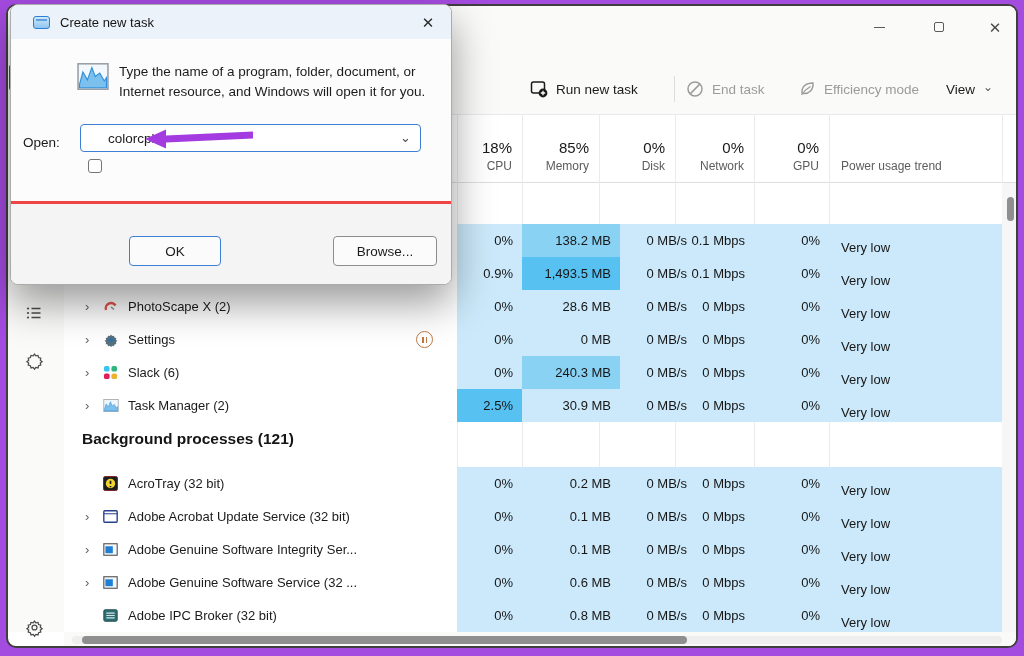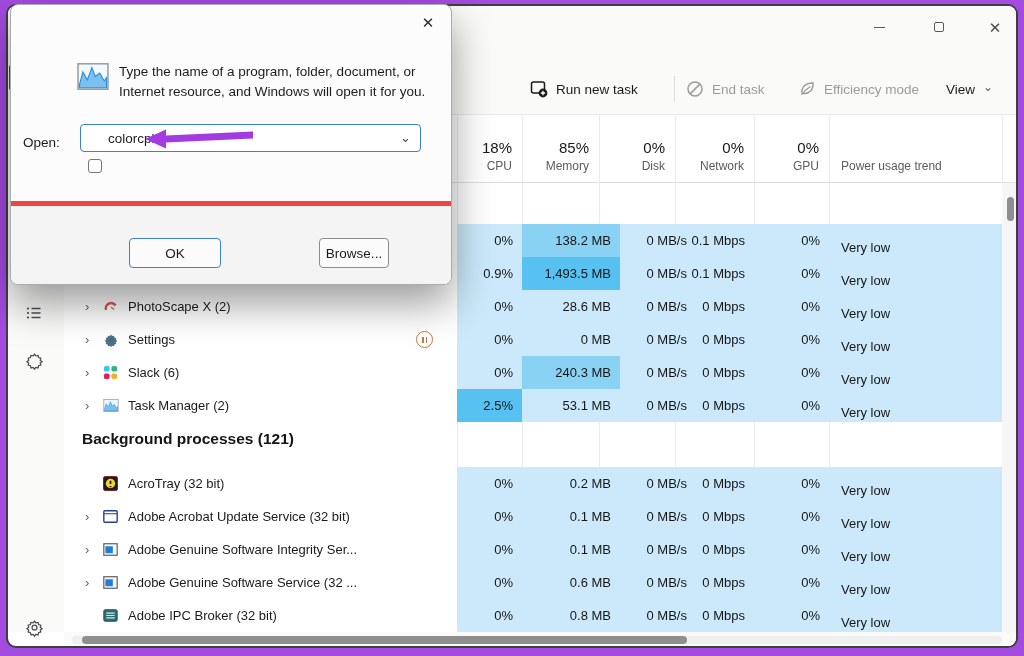--- a/index.html
+++ b/index.html
@@ -77,26 +77,26 @@
   .dlg-appico:after { content:""; position:absolute; left:2px; top:2px; right:2px; height:2px; background:#2f7fd0; opacity:.65; }
 
   .dlg-chart { position:absolute; left:66px; top:58px; }
   .dlg-desc { position:absolute; left:108px; top:57px; width:320px; font-size:13.5px; line-height:20px; color:#1c1c1c; }
   .open-label { position:absolute; left:12px; top:130px; font-size:13.5px; }
   .combo { position:absolute; left:69px; top:119px; width:341px; height:28px; background:#fff;
     border:1.4px solid #3E7FD6; border-radius:4px; display:flex; align-items:center; padding-left:27px; font-size:13.5px; }
   .combo-chev { position:absolute; right:9px; top:5px; font-size:13px; color:#474747; }
   .chk { position:absolute; left:77px; top:154px; width:14px; height:14px; border:1.2px solid #757575; border-radius:3px; background:#fff; }
   .chk-label { position:absolute; left:99px; top:153px; font-size:13.5px; }
-  .dlg-footer { position:absolute; left:0; top:196px; width:100%; height:85px; background:#F4F4F4; border-top:5px solid #ef4444; }
+  .dlg-footer { position:absolute; left:0; top:196px; width:100%; height:85px; background:#F4F4F4; border-top:3px solid #ef4444; }
   .btn { position:absolute; top:32px; height:30px; background:#FBFBFB; border:1px solid #8d8d8d; border-radius:4px;
     font-size:13.5px; display:flex; align-items:center; justify-content:center; color:#1b1b1b; font-family:inherit; }
   .btn-ok { left:118px; width:92px; border:1.4px solid #3E7FD6; }
   .btn-cancel { left:220px; width:90px; }
-  .btn-browse { left:308px; width:70px; }
+  .btn-browse { left:322px; width:104px; }
 
   .annot-arrow { position:absolute; left:145px; top:126px; }
 </style>
 </head>
 <body>
 
 <div class="stage">
 
   <div class="tm-window">
     <div class="tm-top"></div>
@@ -236,21 +236,21 @@
     <div class="srow" style="top:350px">
       <span class="c c-cpu">0%</span>
         <span class="c c-mem hl-med">240.3 MB</span>
         <span class="c c-dsk">0 MB/s</span>
         <span class="c c-net">0 Mbps</span>
         <span class="c c-gpu">0%</span>
         <span class="c c-pow">Very low</span>
     </div>
     <div class="srow" style="top:383px">
       <span class="c c-cpu hl-strong">2.5%</span>
-        <span class="c c-mem">53.1 MB</span>
+        <span class="c c-mem">30.9 MB</span>
         <span class="c c-dsk">0 MB/s</span>
         <span class="c c-net">0 Mbps</span>
         <span class="c c-gpu">0%</span>
         <span class="c c-pow">Very low</span>
     </div>
 
     <div class="srow" style="top:461px">
       <span class="c c-cpu">0%</span>
         <span class="c c-mem">0.2 MB</span>
         <span class="c c-dsk">0 MB/s</span>
@@ -397,20 +397,24 @@
       <div class="vthumb"></div>
     </div>
     <div class="bottom-strip">
       <div class="htrack">
         <div class="hthumb"></div>
       </div>
     </div>
   </div>
 
   <div class="dialog">
+    <div class="dlg-titlebar">
+      <span class="dlg-appico"></span>
+      <span class="dlg-title">Create new task</span>
+    </div>
     <div class="dlg-close">
         <span>✕</span>
       </div>
 
     <span class="dlg-chart">
       <svg width="32" height="27" viewBox="0 0 28 24">
           <rect x="0.7" y="0.7" width="26.6" height="22.6" fill="#f2f8fd" stroke="#9aa0a6" stroke-width="1.4"></rect>
           <polygon points="2,19 5,8 9,15 13,4 16,12 20,9 24,16 26,13 26,22 2,22" fill="#7cc0ee" stroke="#2e8fd8" stroke-width="1"></polygon>
         </svg>
     </span>

